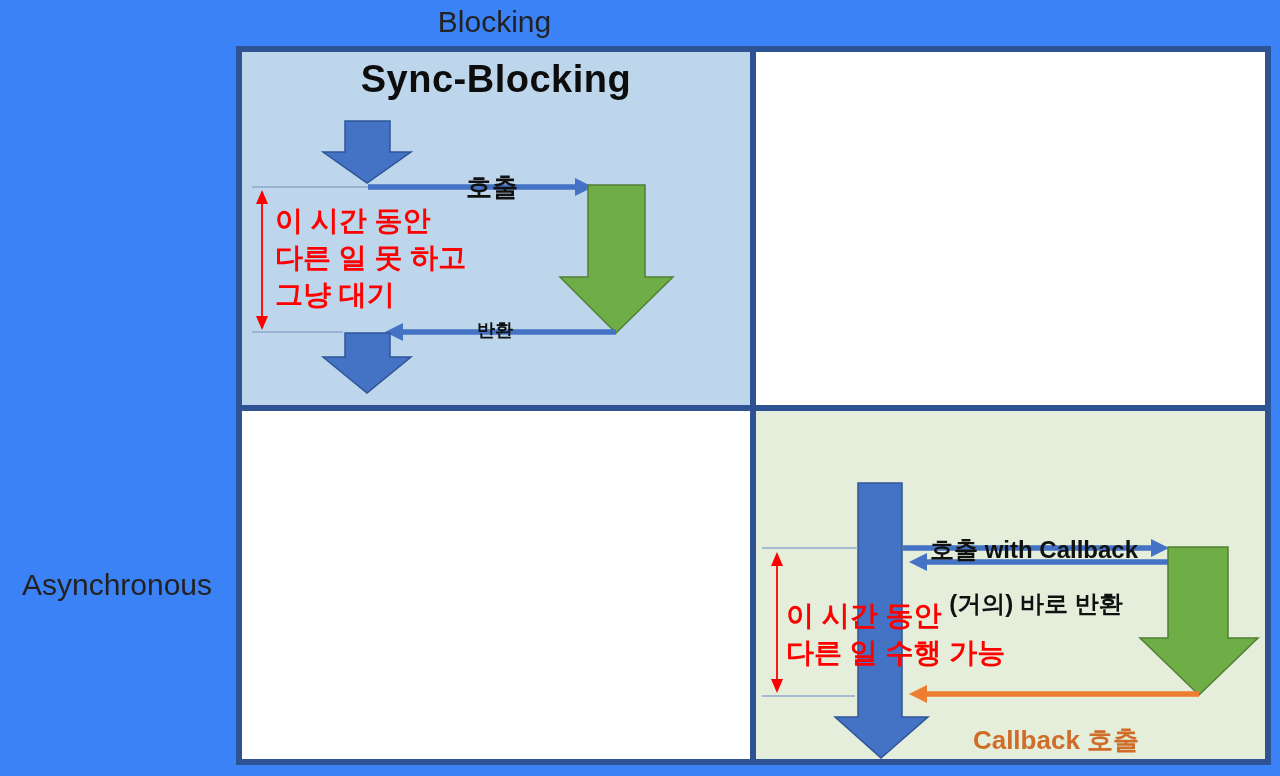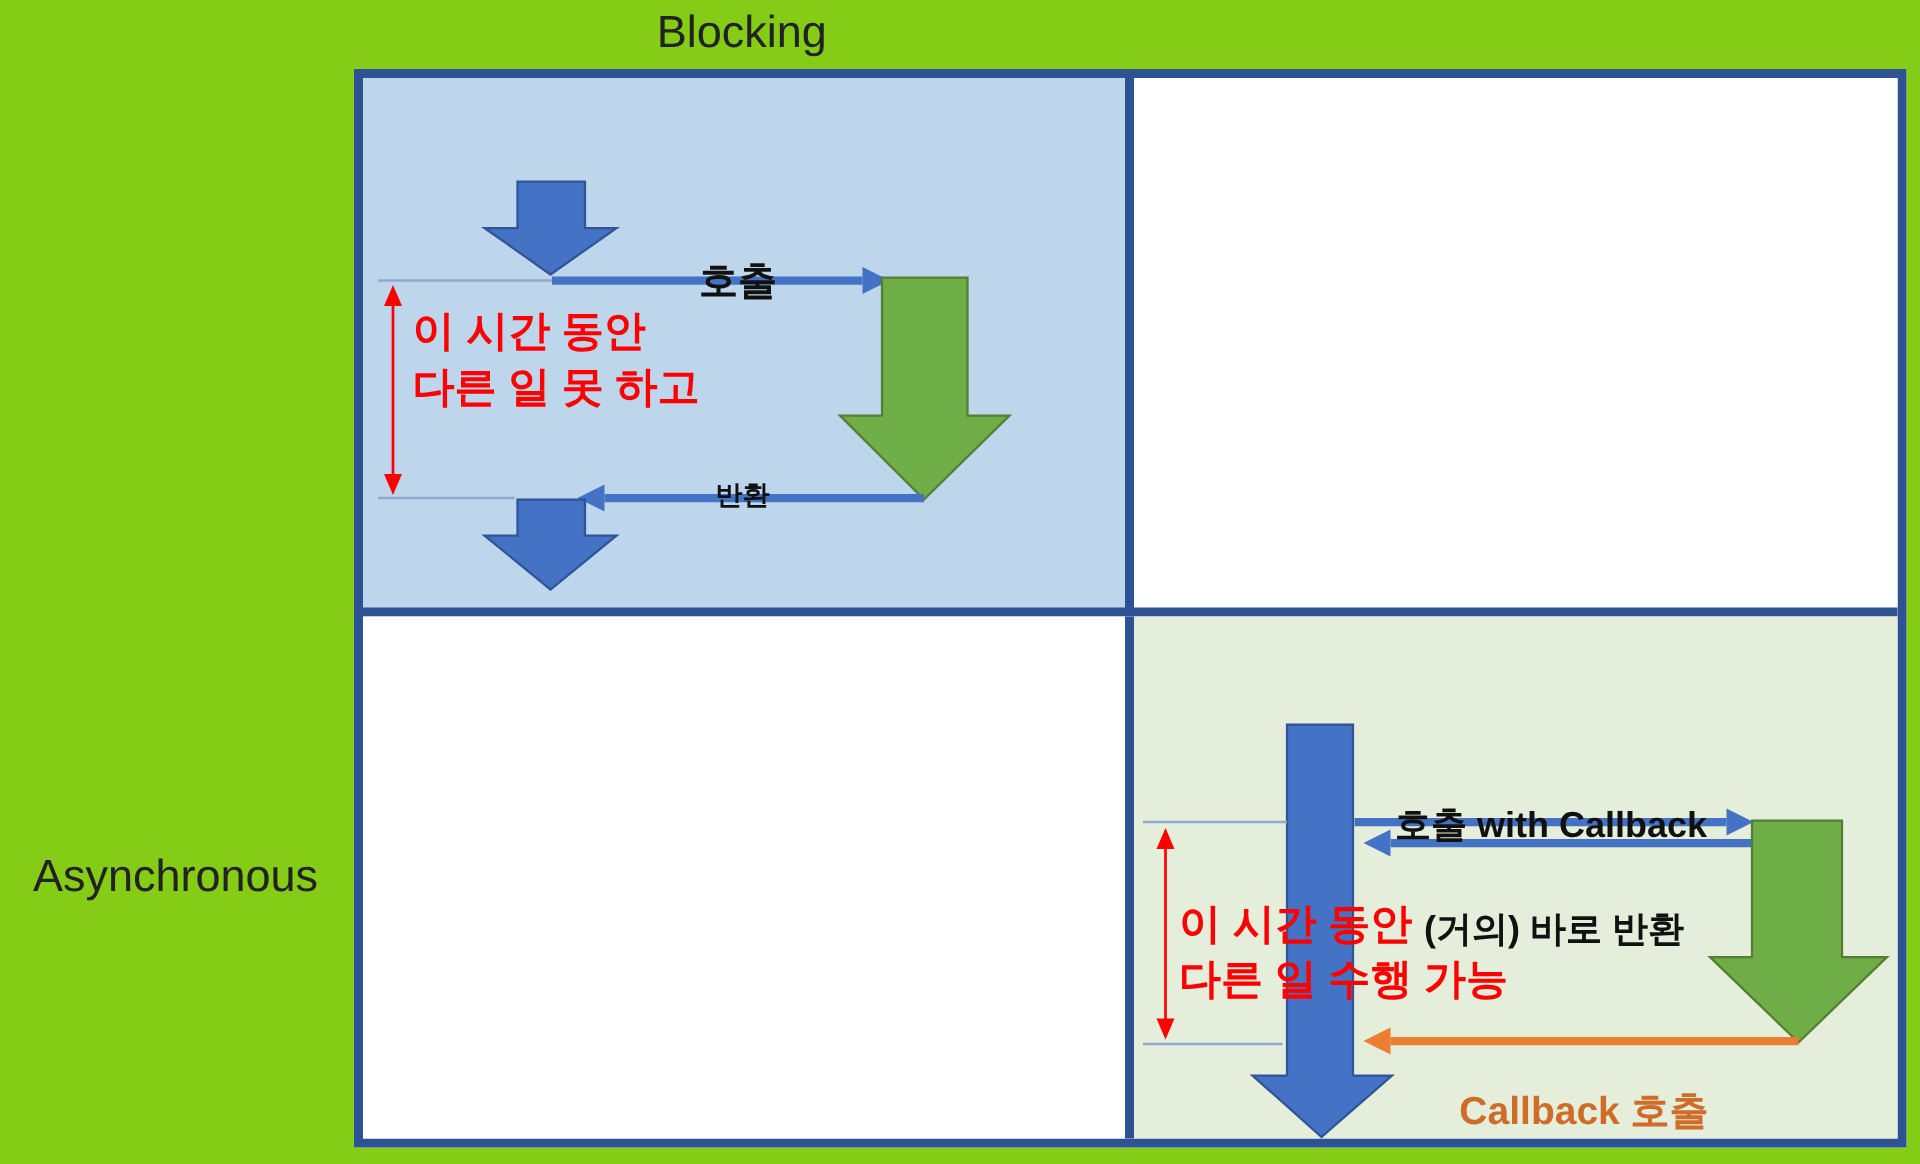--- a/index.html
+++ b/index.html
@@ -1,17 +1,17 @@
 <!DOCTYPE html>
 <html><head>
 <meta charset="utf-8">
 <style>
   html,body{margin:0;padding:0;background:#ffffff;}
   body{font-family:"Liberation Sans", sans-serif; -webkit-font-smoothing:antialiased;}
-  .canvas{position:relative;width:1280px;height:776px;background:#84cc16;overflow:hidden;}
+  .canvas{position:relative;width:1280px;height:776px;background:#3b82f6;overflow:hidden;}
 
   .col-header{position:absolute;top:2px;height:40px;line-height:40px;text-align:center;
     font-size:30px;color:#222;font-weight:400;}
   .col-header.blocking{left:236px;width:517px;}
   .col-header.nonblocking{left:753px;width:518px;}
 
   .row-header{position:absolute;left:0;width:234px;height:40px;line-height:40px;text-align:center;
     font-size:30px;color:#222;font-weight:400;}
   .row-header.sync{top:212px;}
   .row-header.async{top:565px;}
@@ -27,21 +27,21 @@
 
   .cell svg{position:absolute;left:0;top:0;}
 
   .quad-title{position:absolute;left:0;top:6px;width:100%;text-align:center;
     font-size:38px;font-weight:bold;color:#0d0d0d;letter-spacing:0.5px;}
 
   .arrow-label{position:absolute;text-align:center;font-weight:bold;color:#111;margin-top:21px;}
   .tl-call{left:200px;top:97px;width:100px;font-size:26px;}
   .tl-return{left:203px;top:245px;width:100px;font-size:18px;}
   .br-call{left:158px;top:102px;width:240px;font-size:24px;text-align:center;}
-  .br-return{left:160px;top:171px;width:240px;font-size:24px;}
+  .br-return{left:160px;top:156px;width:240px;font-size:24px;}
   .br-callback{left:200px;top:291px;width:200px;font-size:26px;color:#CE6C28;}
 
   .red-note{position:absolute;color:#FF0000;font-weight:bold;font-size:28px;line-height:37px;
     white-space:nowrap;}
   .tl-note{left:33px;top:150px;}
   .br-note{left:30px;top:186px;}
 </style>
 </head>
 <body>
 
@@ -69,25 +69,27 @@
         <polygon points="161,271 143,280 161,289" fill="#4472C4"></polygon>
 
         <line x1="10" y1="280" x2="101" y2="280" stroke="#8FA8CC" stroke-width="1.6"></line>
 
         <line x1="20" y1="142" x2="20" y2="274" stroke="#FF0000" stroke-width="1.8"></line>
         <polygon points="14,152 20,138 26,152" fill="#FF0000"></polygon>
         <polygon points="14,264 20,278 26,264" fill="#FF0000"></polygon>
 
         <path d="M103,281 L148,281 L148,305 L169,305 L125,341 L81,305 L103,305 Z" fill="#4472C4" stroke="#2F5597" stroke-width="1.5"></path>
       </svg>
+      <div class="quad-title">Sync-Blocking</div>
       <div class="arrow-label tl-call">호출</div>
       <div class="arrow-label tl-return">반환</div>
       <div class="red-note tl-note">
         <div>이 시간 동안</div>
         <div>다른 일 못 하고</div>
+        <div>그냥 대기</div>
       </div>
     </div>
 
     <div class="cell cell-tr"></div>
 
     <div class="cell cell-bl"></div>
 
     <div class="cell cell-br">
       <svg width="509" height="348" viewBox="0 0 509 348">
 

